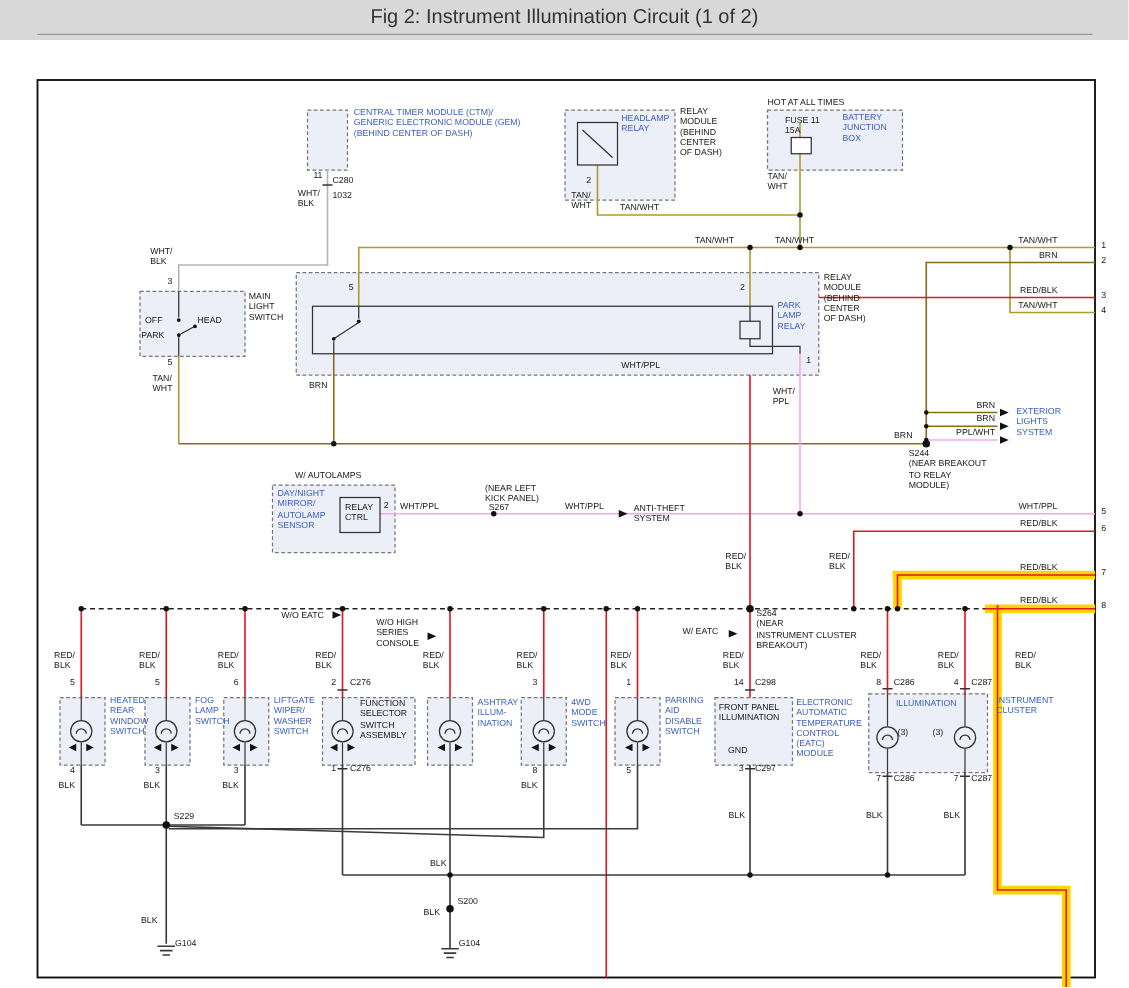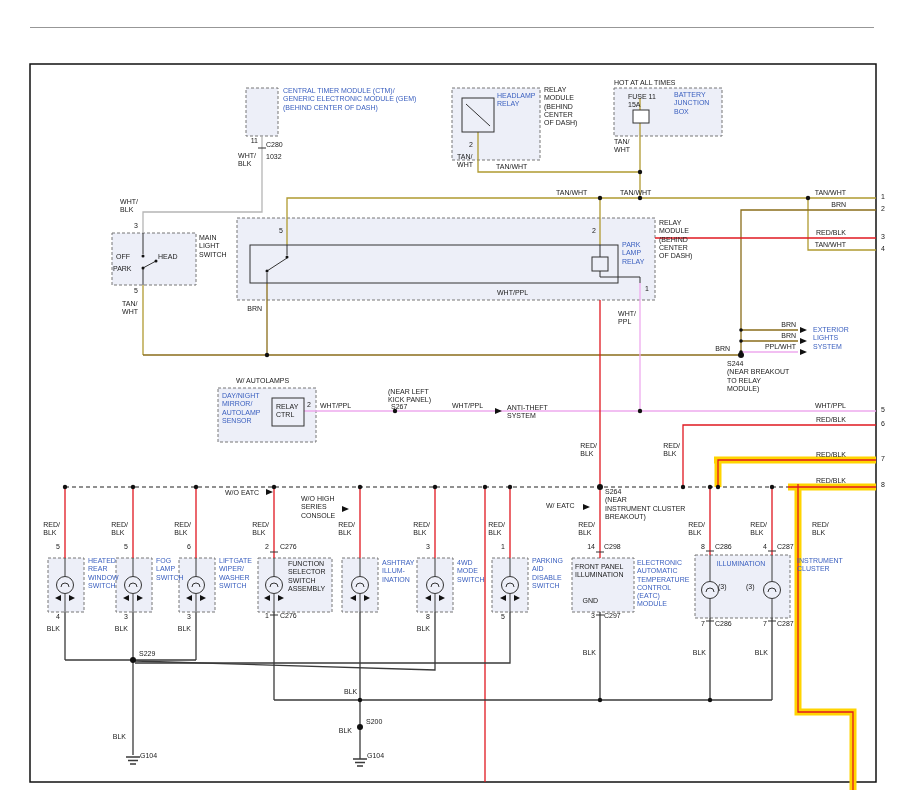--- a/index.html
+++ b/index.html
@@ -27,20 +27,23 @@
   .bus{fill:none;stroke:#222;stroke-width:1.2;stroke-dasharray:4 3;}
   .hlw{fill:none;stroke:var(--hl);stroke-width:7;}
   .tick{stroke:#333;stroke-width:1.1;fill:none;}
   .dot{fill:#111;} .arrow{fill:#111;}
 </style>
 </head>
 <body>
 
 <div id="stage">
 
+  <div class="titlebar">
+    <div class="title">Fig 2: Instrument Illumination Circuit (1 of 2)</div>
+  </div>
   <div class="rule"></div>
 
   <svg id="wiring" width="903" height="790" viewBox="0 0 903 790">
 
     <rect x="30" y="64" width="846" height="718" fill="#ffffff" stroke="#111" stroke-width="1.5"></rect>
 
     <g>
       <path class="hlw" d="M714,460 H876"></path>
       <path class="hlw" d="M718,460 V487"></path>
       <path class="hlw" d="M788,487 H876"></path>

